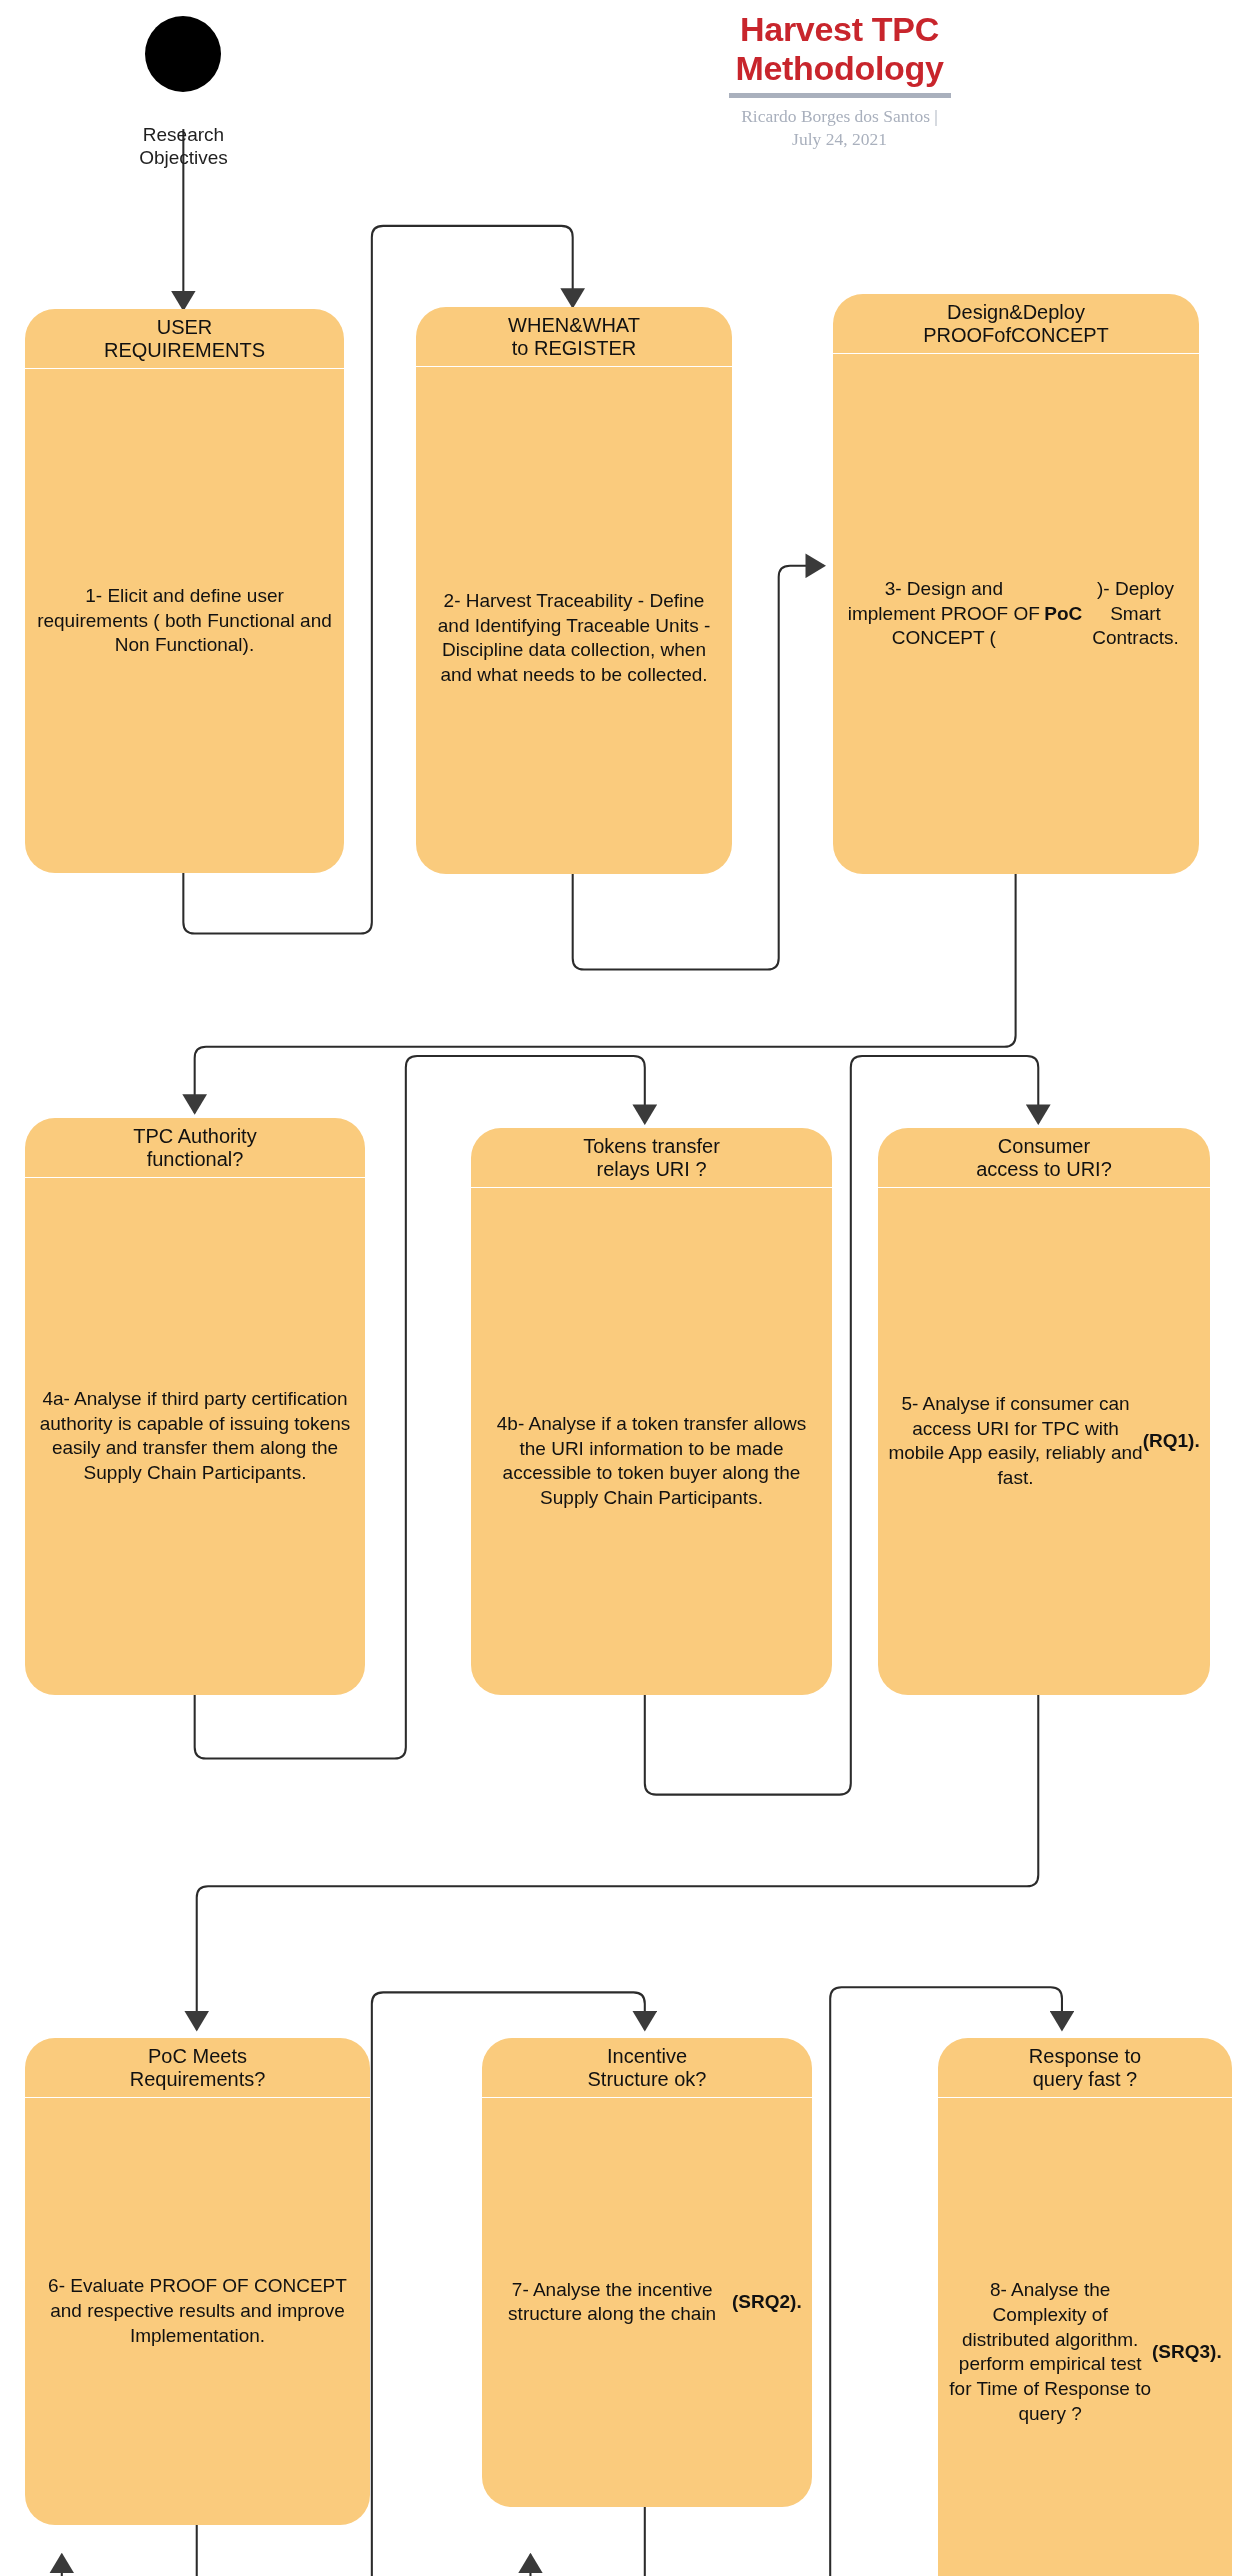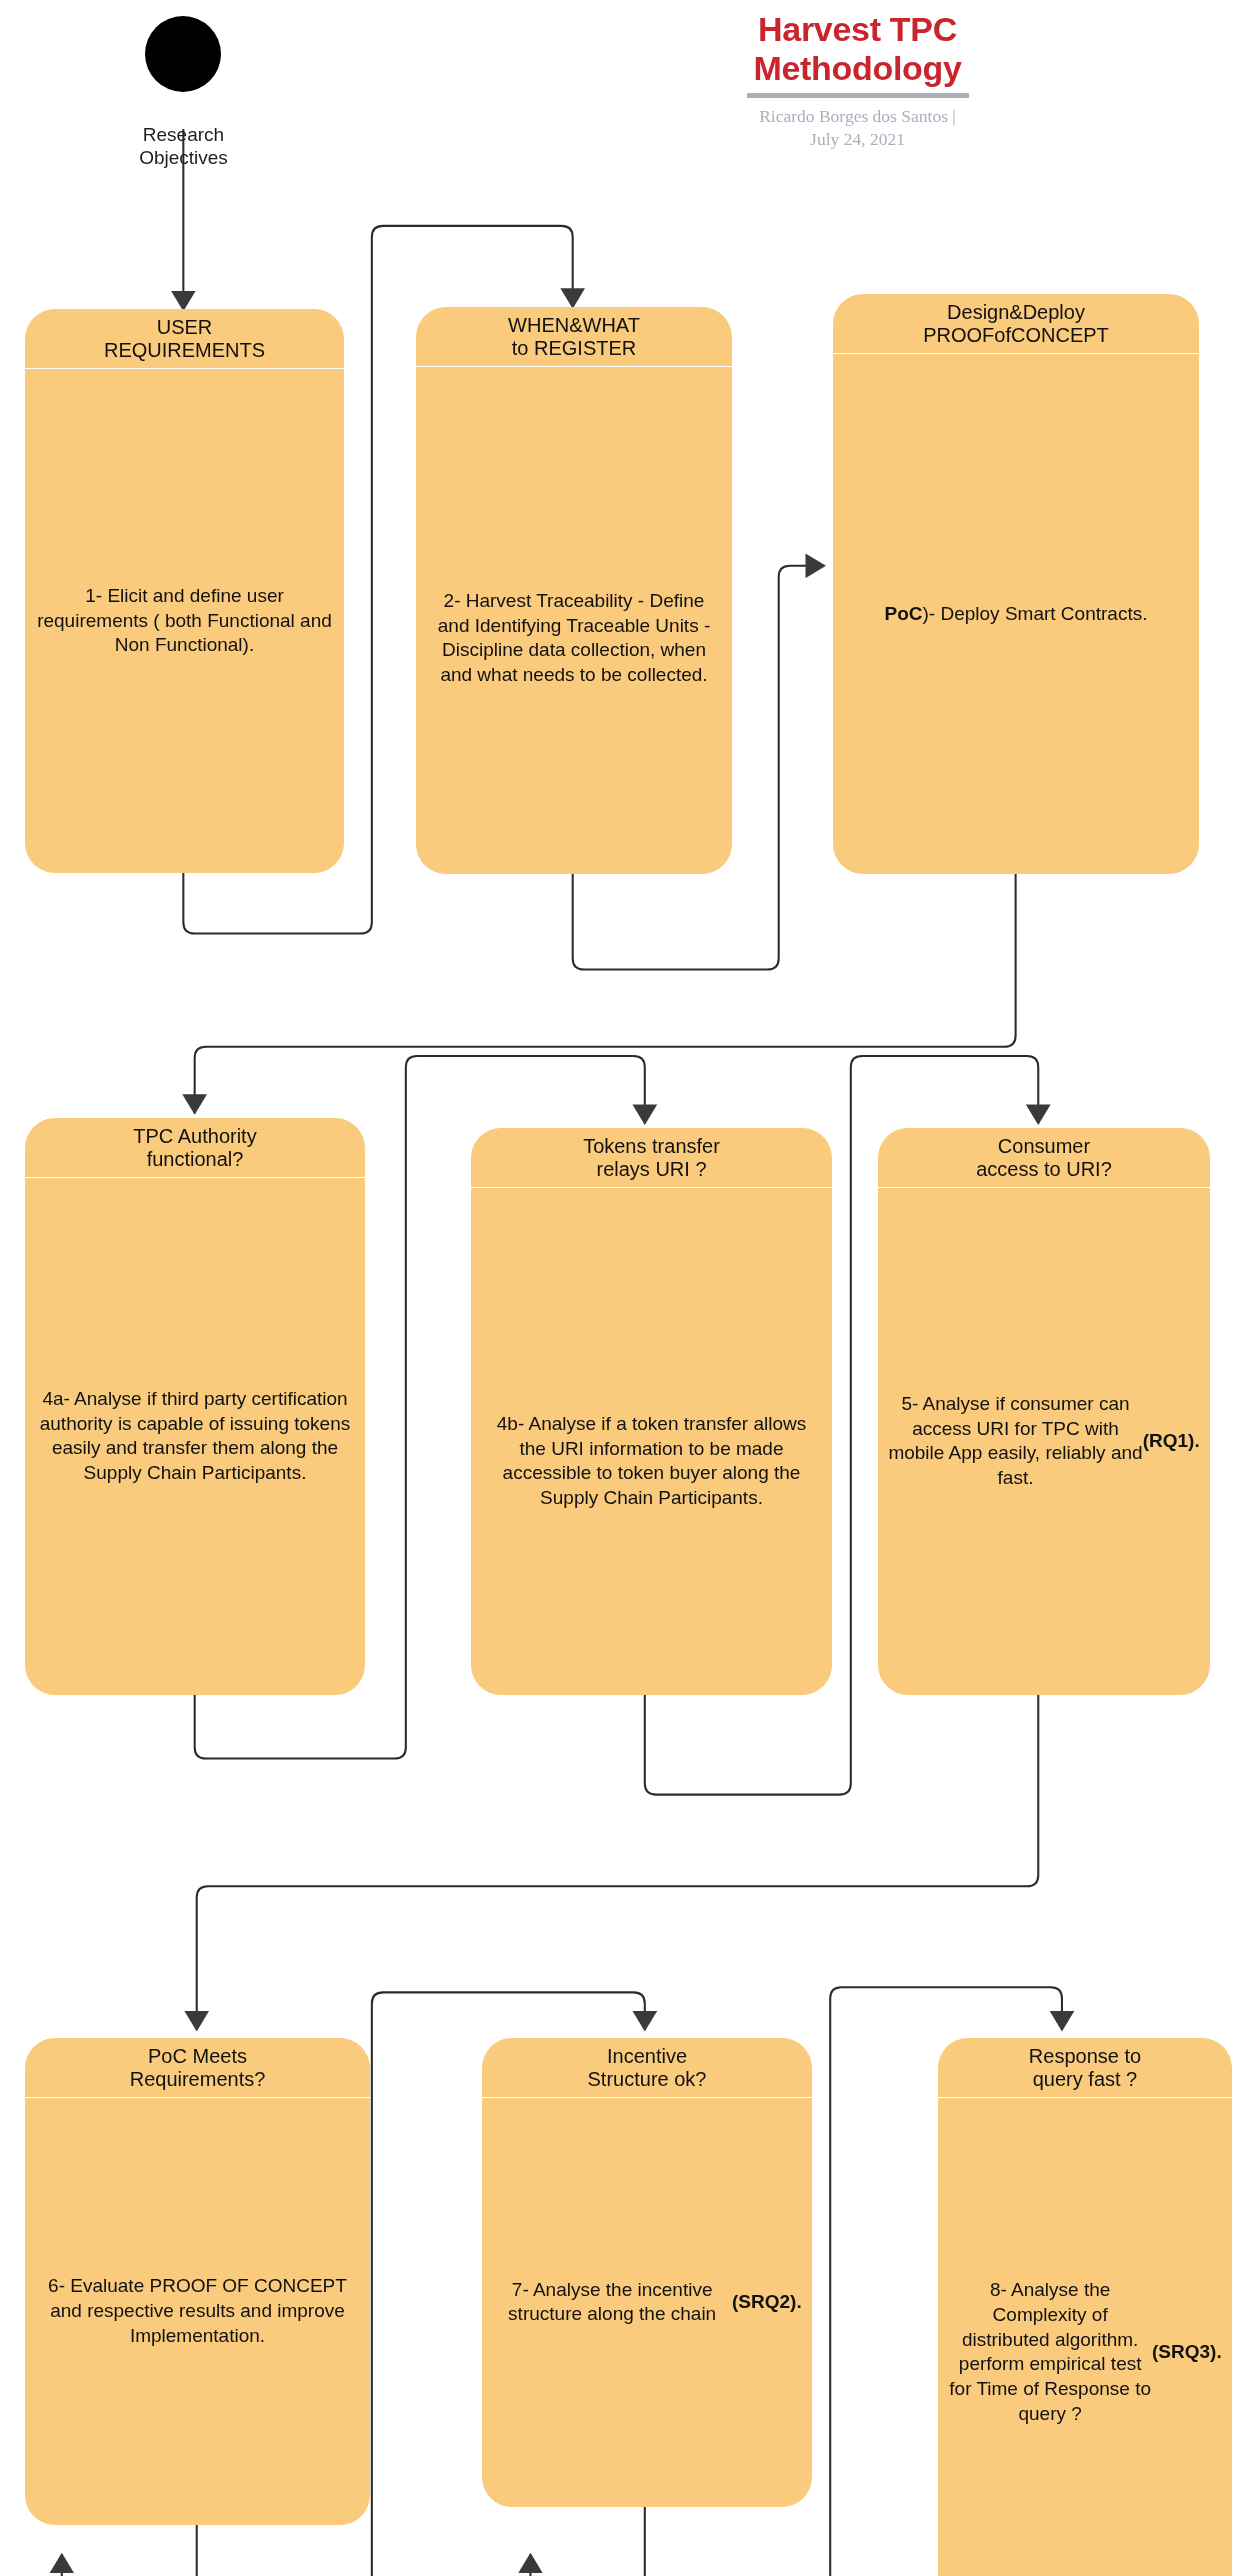--- a/index.html
+++ b/index.html
@@ -20,21 +20,21 @@
     position: absolute;
     left: 0; top: 0;
     width: 1252px;
     height: 2828px;
     pointer-events: none;
   }
 
   
   .title-block {
     position: absolute;
-    left: 680px;
+    left: 662px;
     top: 10.3px;
     width: 355px;
     text-align: center;
   }
   .title-main {
     font-size: 34px;
     font-weight: bold;
     color: #C8252C;
     line-height: 1.14;
     letter-spacing: -0.3px;
@@ -168,20 +168,21 @@
   <div class="card" style="left:416px; top:307px; width:316px; height:567px;gap:36px;">
     <div class="card-head">WHEN&amp;WHAT
 to REGISTER</div>
     <div class="card-body">2- Harvest Traceability - Define and Identifying Traceable Units - Discipline data collection, when and what needs to be collected.</div>
   </div>
 
   <div class="card" style="left:833px; top:294px; width:366px; height:580px;">
     <div class="card-head">Design&amp;Deploy
 PROOFofCONCEPT</div>
     <div class="card-body">
+      <span>3- Design  and implement PROOF OF CONCEPT (</span>
         <b>PoC</b>
         <span>)-  Deploy Smart Contracts.</span>
     </div>
   </div>
 
   <div class="card" style="left:25px; top:1118px; width:340px; height:577px;">
     <div class="card-head">TPC Authority
 functional?</div>
     <div class="card-body">4a- Analyse if  third party certification authority is capable of issuing tokens easily and transfer them along the Supply Chain Participants.</div>
   </div>

